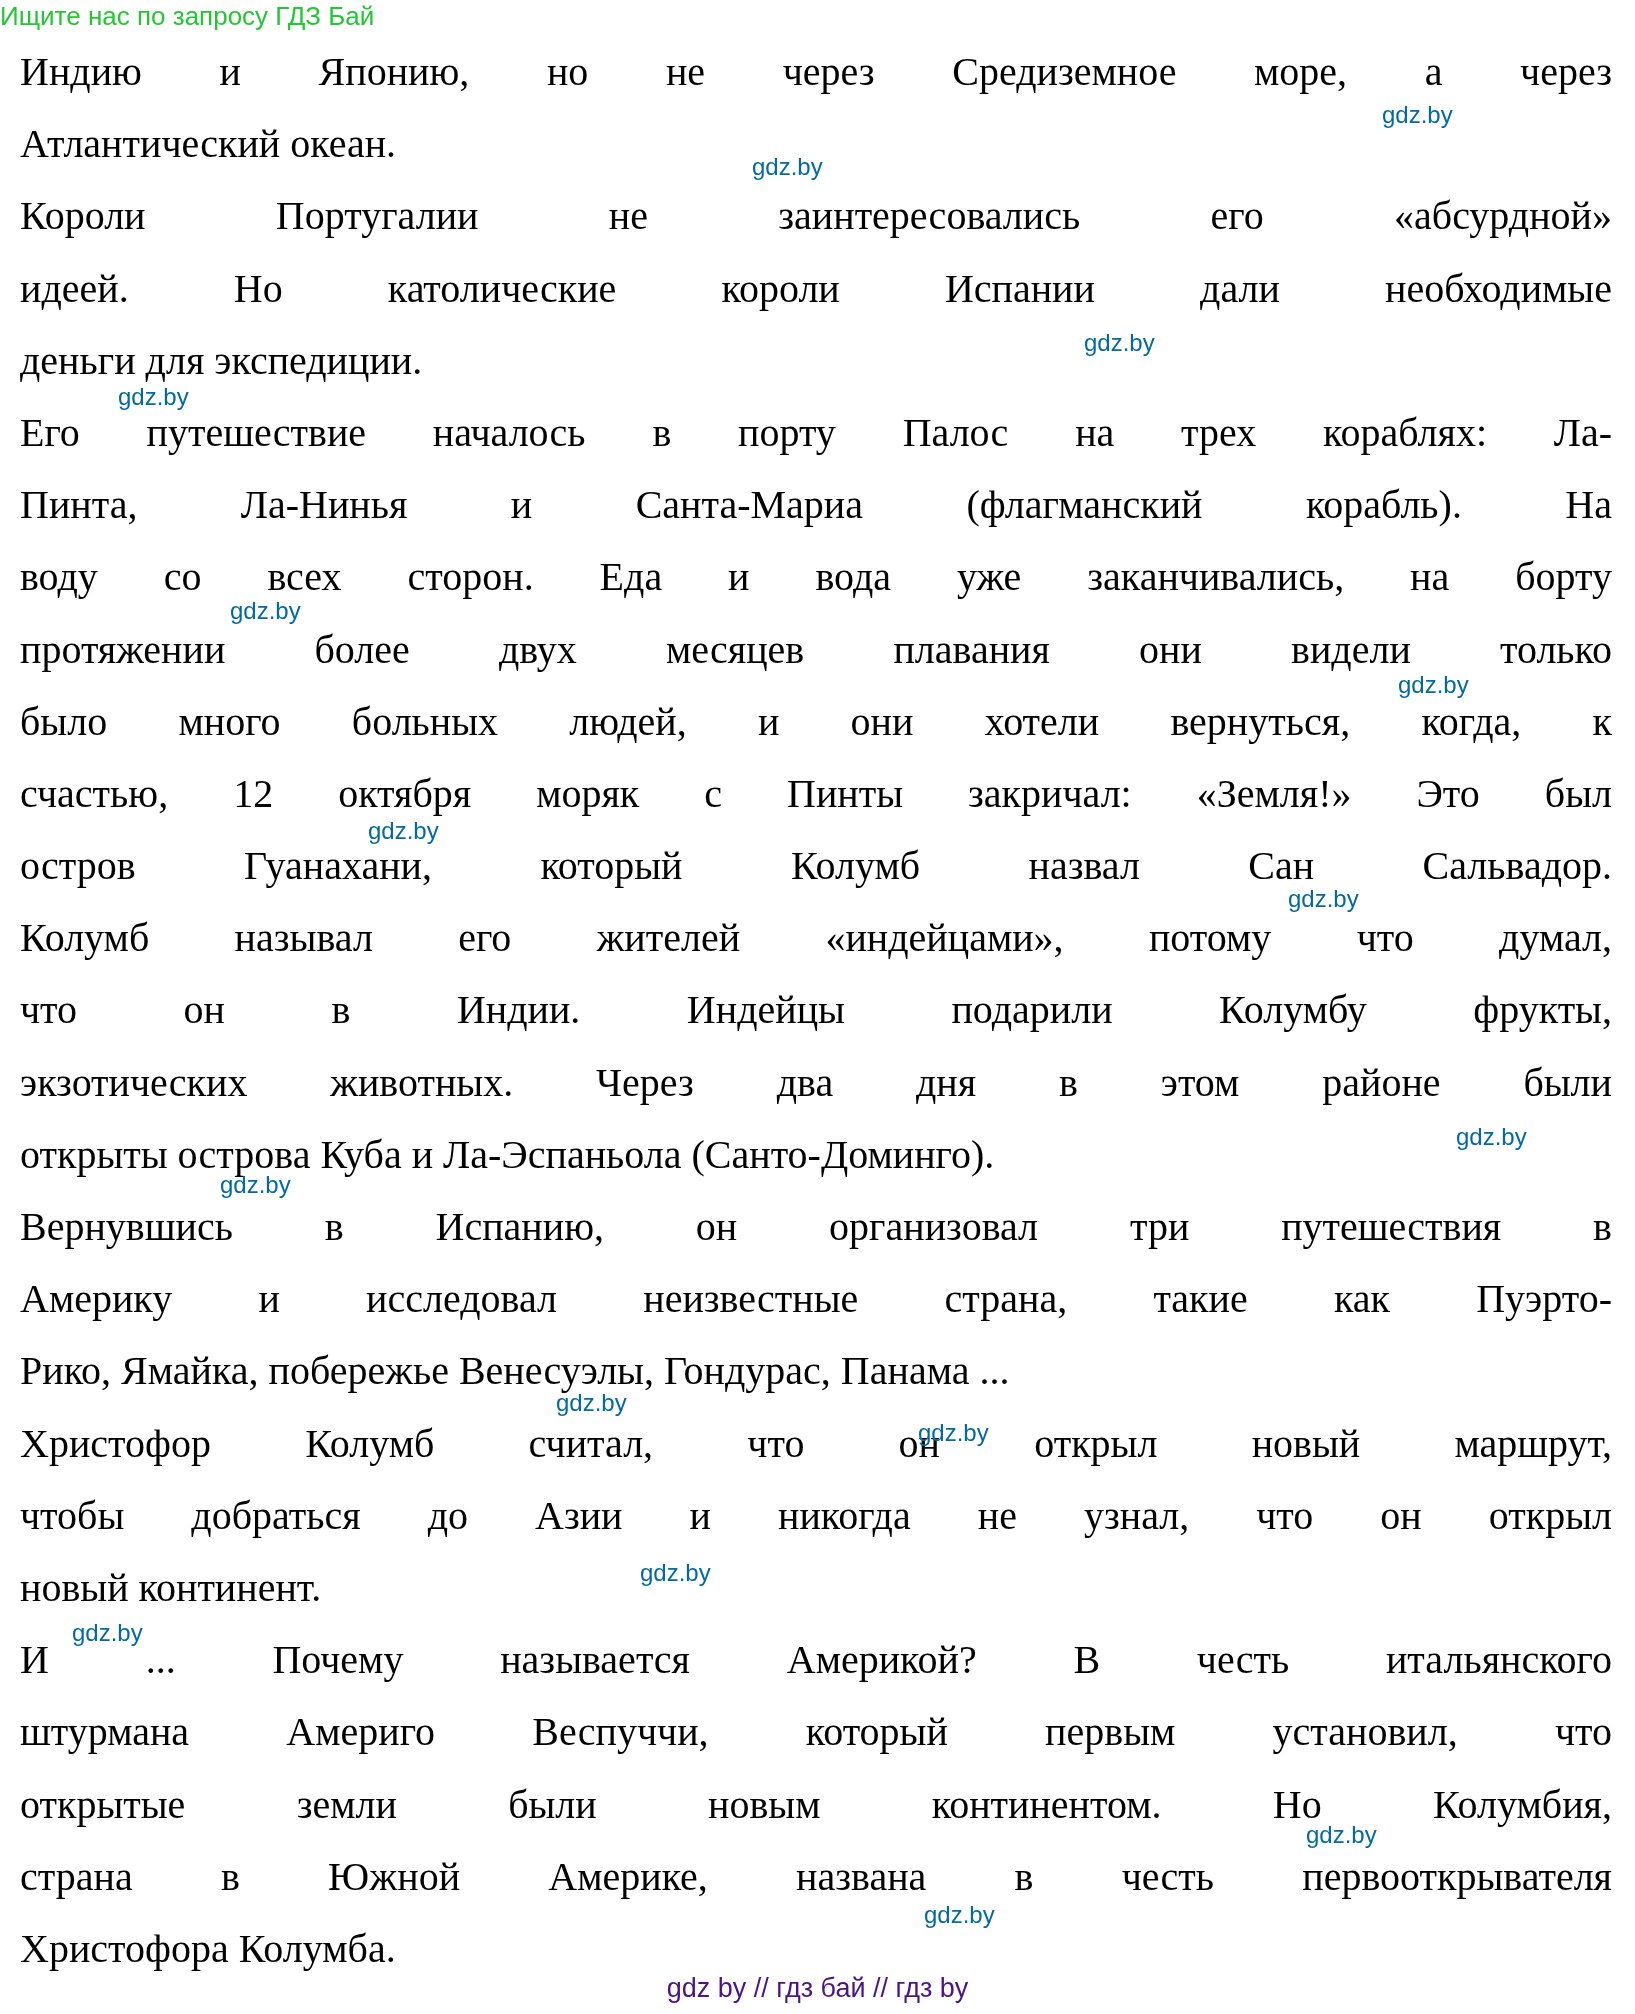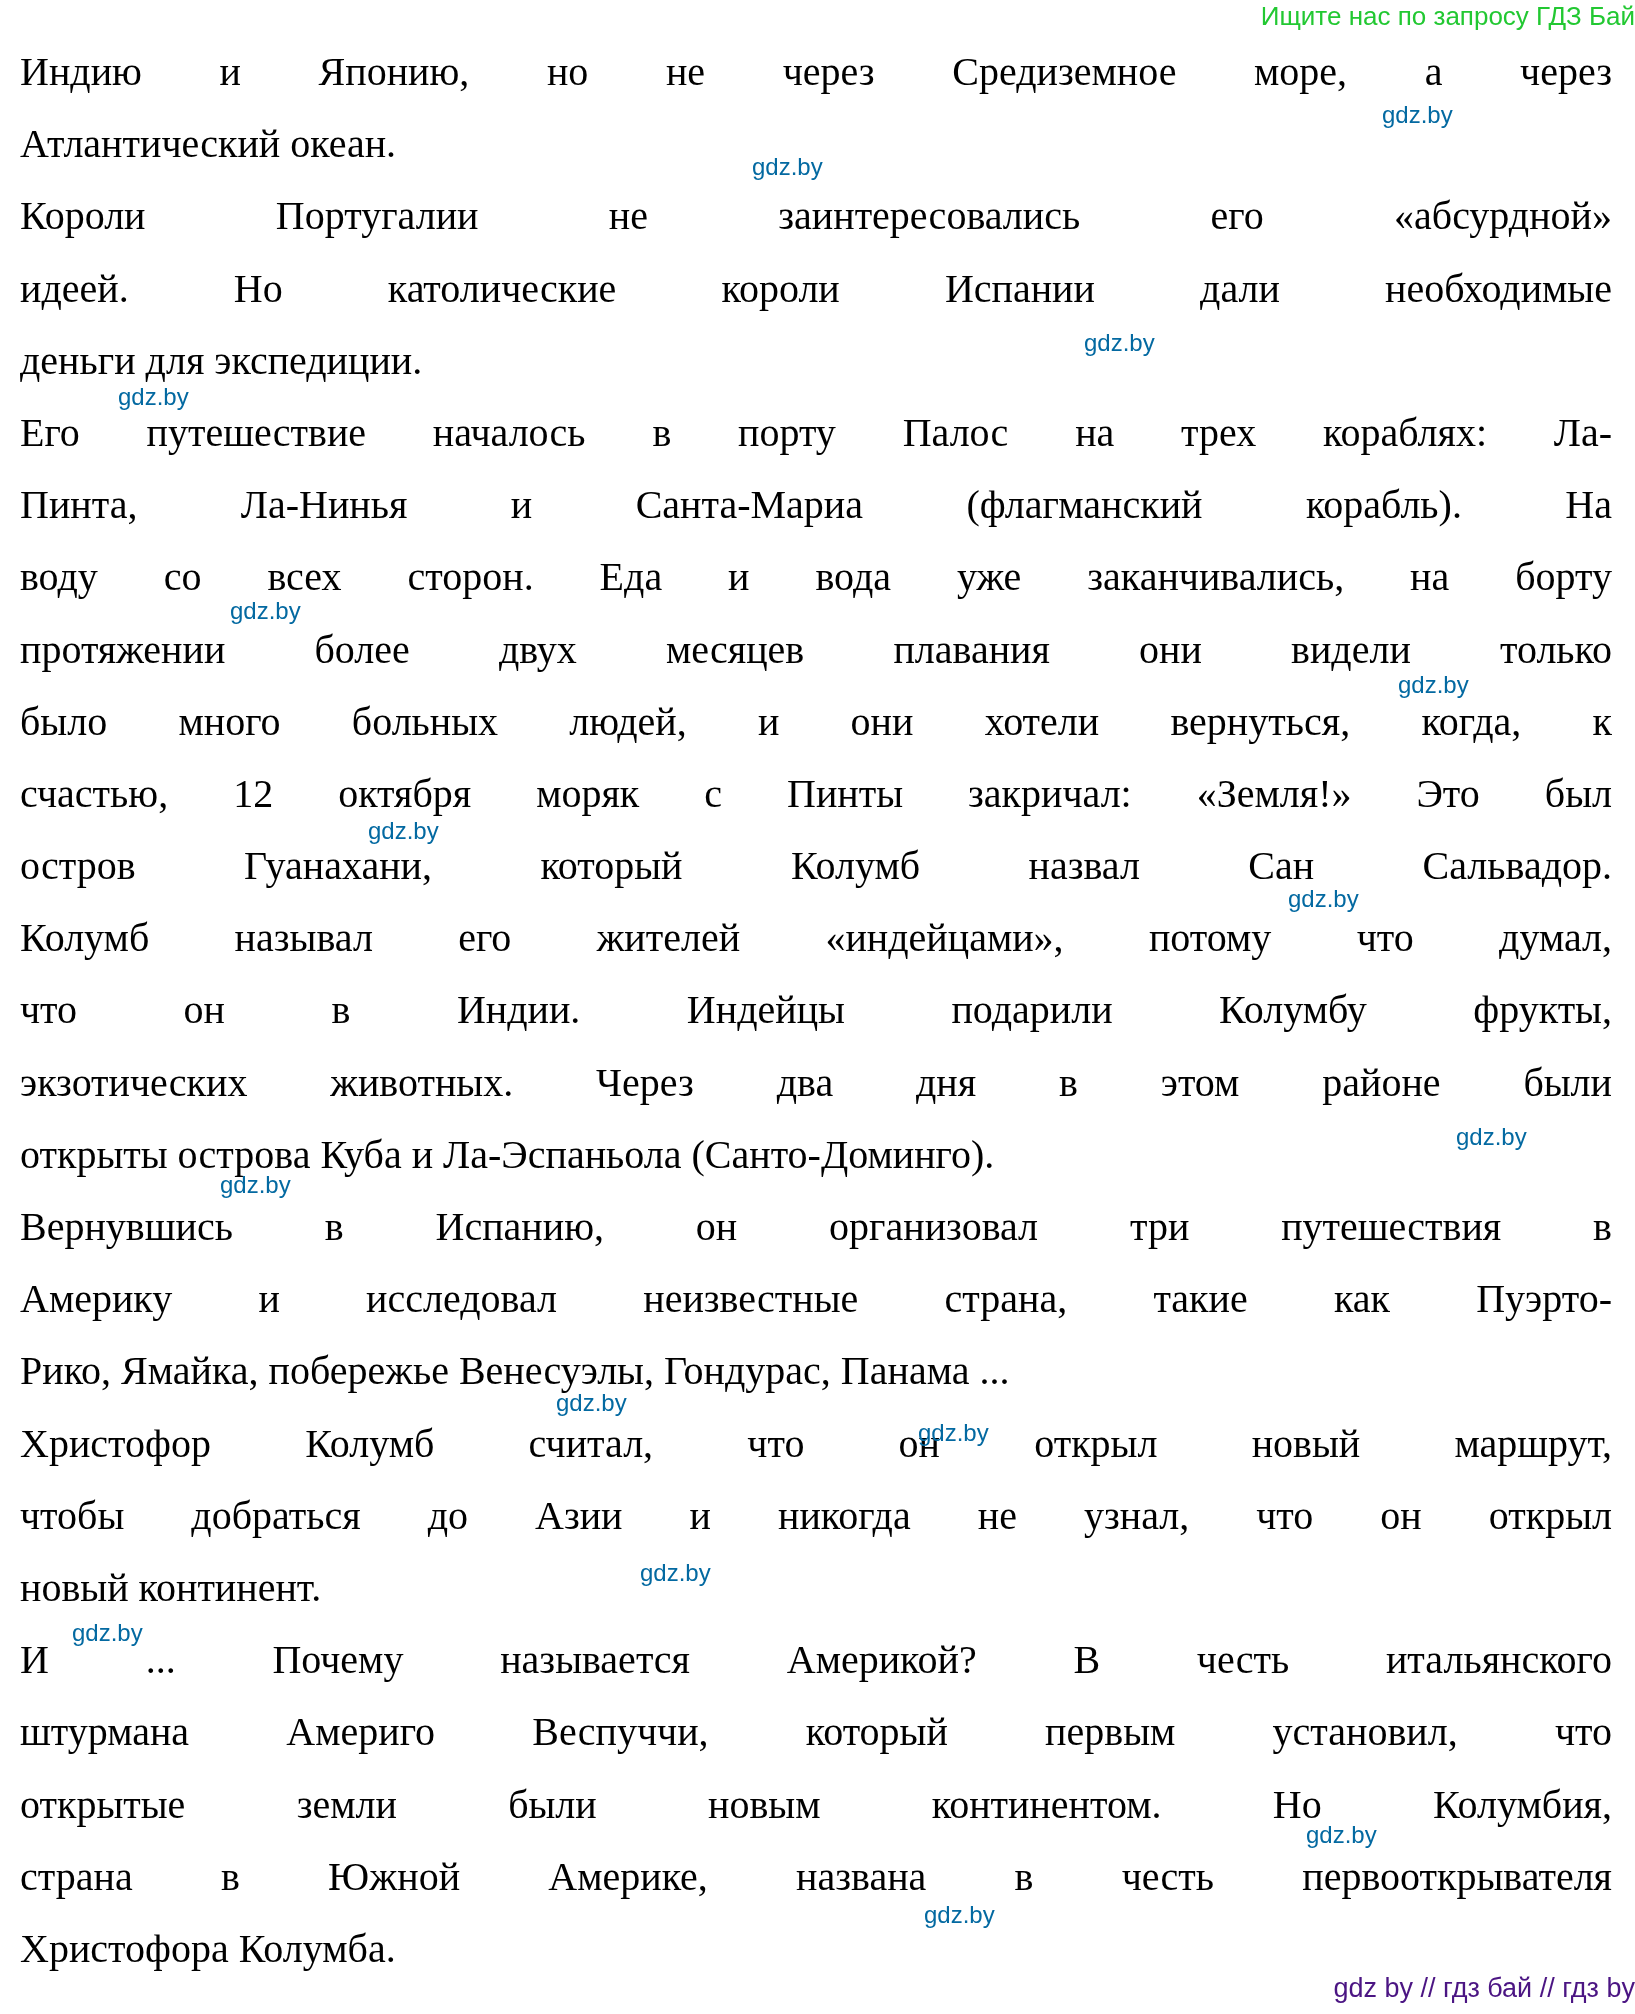--- a/index.html
+++ b/index.html
@@ -1,34 +1,34 @@
 <!DOCTYPE html>
 <html><head>
 <meta charset="utf-8">
 <style>
   html, body { margin: 0; padding: 0; background: #ffffff; }
   body { width: 1635px; height: 2014px; position: relative; overflow: hidden; }
   .header {
     position: absolute; top: 0; left: 0; width: 1635px; height: 34px;
-    text-align: right; font-family: "Liberation Sans", sans-serif;
+    text-align: left; font-family: "Liberation Sans", sans-serif;
     font-size: 26px; line-height: 32px; color: #22c832;
   }
   .text {
     position: absolute; left: 20px; top: 36px; width: 1592px;
     font-family: "Liberation Serif", serif; font-size: 40px; line-height: 72.2px;
     color: #000;
   }
   .line { display: block; height: 72.2px; white-space: nowrap; text-align: justify; text-align-last: justify; }
   .line.last { text-align-last: left; }
   .wm {
     position: absolute; font-family: "Liberation Sans", sans-serif;
     font-size: 24px; color: #0369a1; line-height: 26px; white-space: nowrap;
   }
   .footer {
-    position: absolute; left: 0; top: 1970px; width: 1635px; text-align: right;
+    position: absolute; left: 0; top: 1970px; width: 1635px; text-align: center;
     font-family: "Liberation Sans", sans-serif; font-size: 27px; line-height: 36px;
     color: #4b1583;
   }
 </style>
 </head>
 <body>
 
 <div class="header">Ищите нас по запросу ГДЗ Бай</div>
 
 <div class="text">

